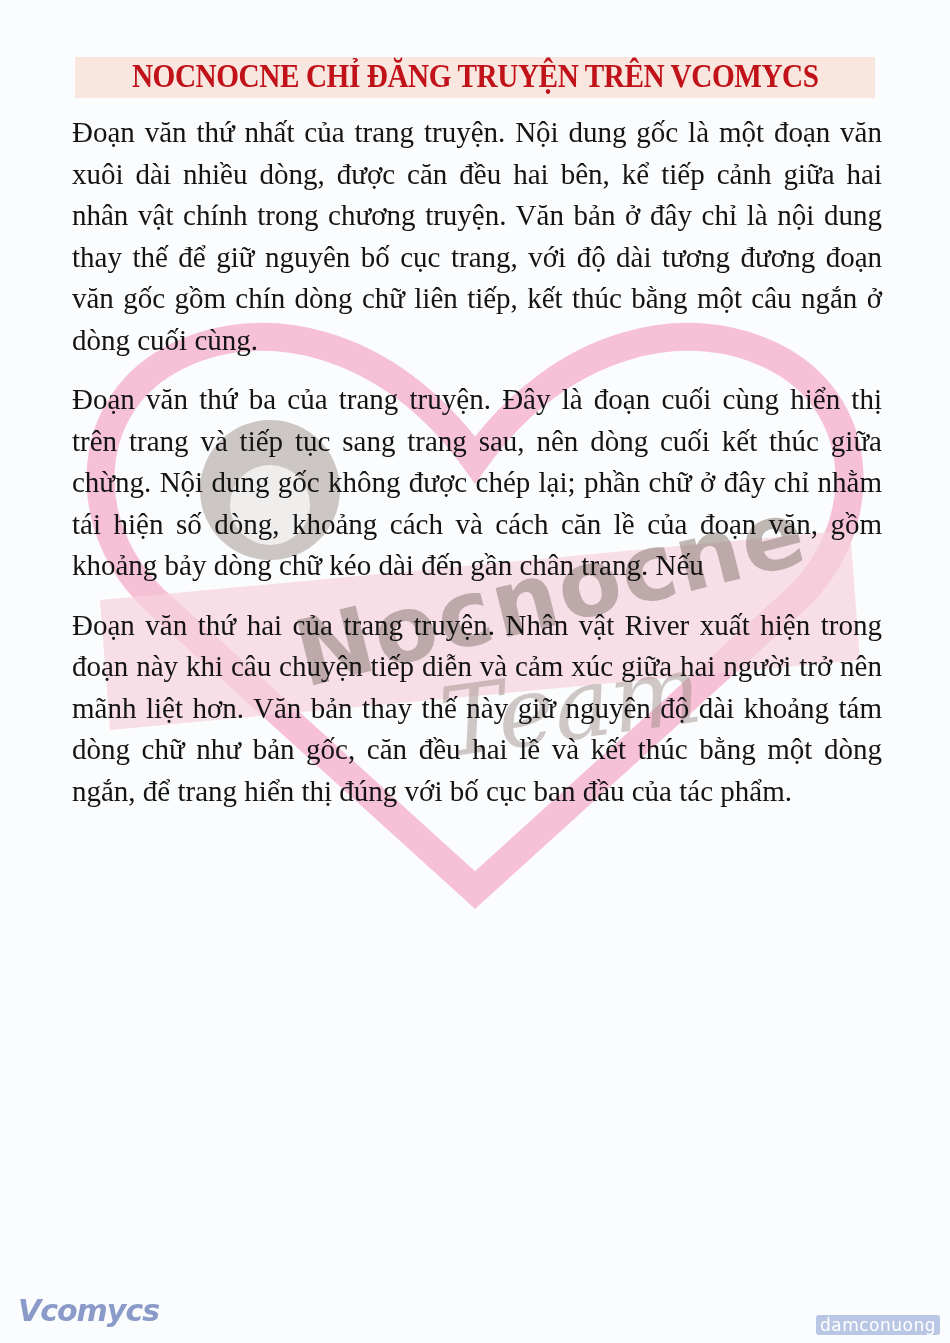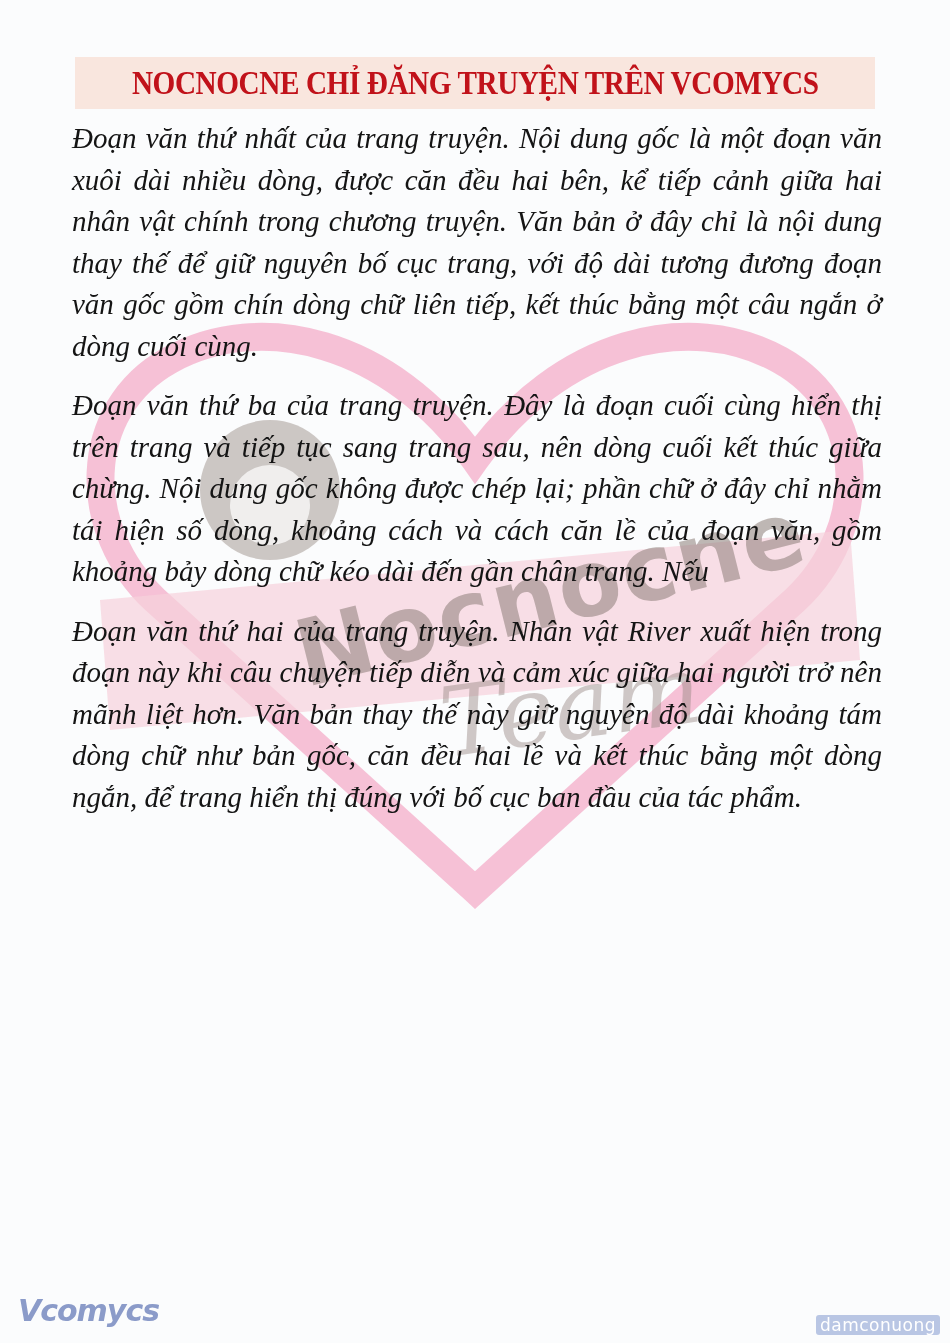--- a/index.html
+++ b/index.html
@@ -47,44 +47,42 @@
       font-size: 96px;
       color: rgba(150,135,130,0.45);
       transform: rotate(-8deg);
     }
     
     .banner {
       position: absolute;
       left: 75px;
       top: 57px;
       width: 800px;
-      height: 52px;
+      height: 41px;
       background: #f9e6de;
       display: flex;
-      align-items: center;
       justify-content: center;
       z-index: 2;
     }
     .banner-title {
       font-family: "Liberation Serif", serif;
       font-weight: bold;
       font-size: 34px;
       color: #c1121a;
       letter-spacing: -0.5px;
       transform: scaleX(0.86);
       white-space: nowrap;
     }
     
     .content {
       position: absolute;
       left: 72px;
-      top: 118px;
+      top: 112px;
       width: 810px;
       z-index: 2;
-      font-style: italic;
     }
     .paragraph {
       font-size: 29px;
       line-height: 41.5px;
       text-align: justify;
       text-align-last: left;
       margin-bottom: 18px;
     }
     
     .footer-logo {

